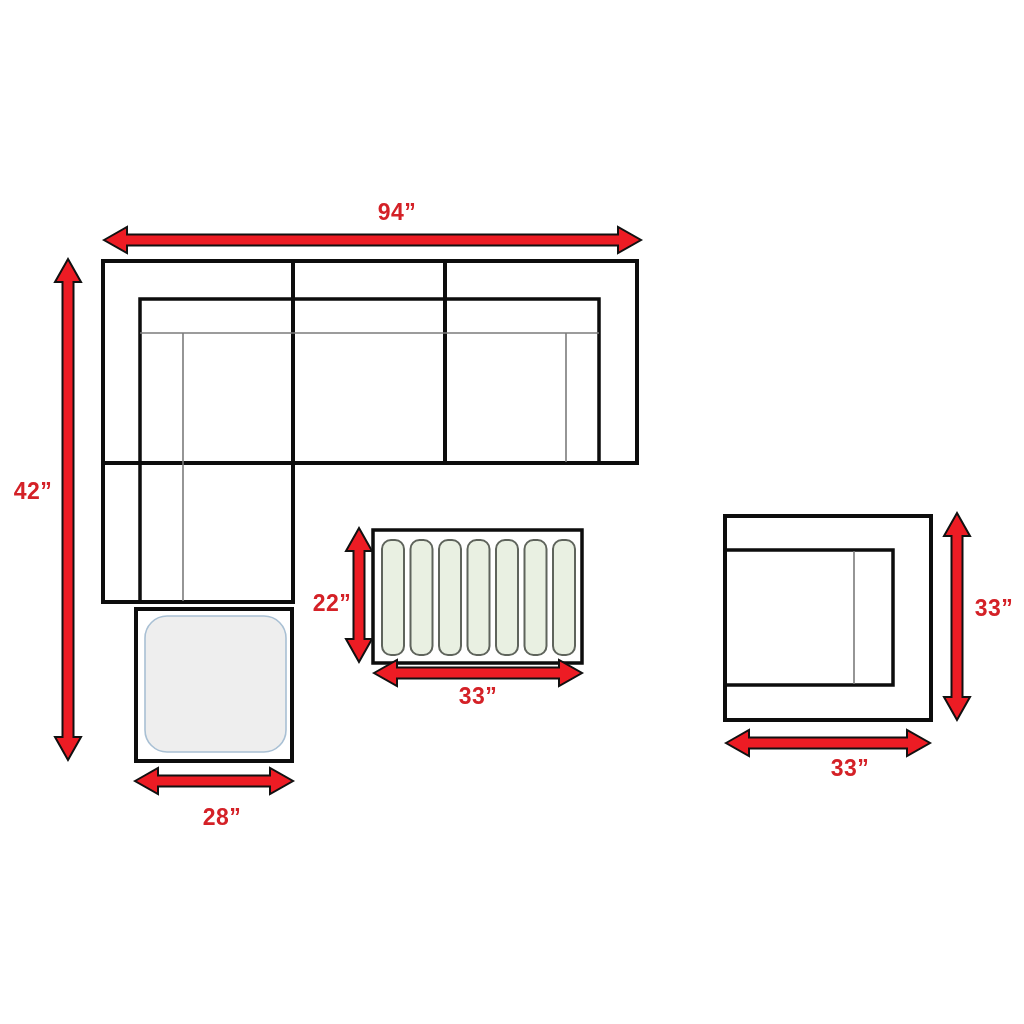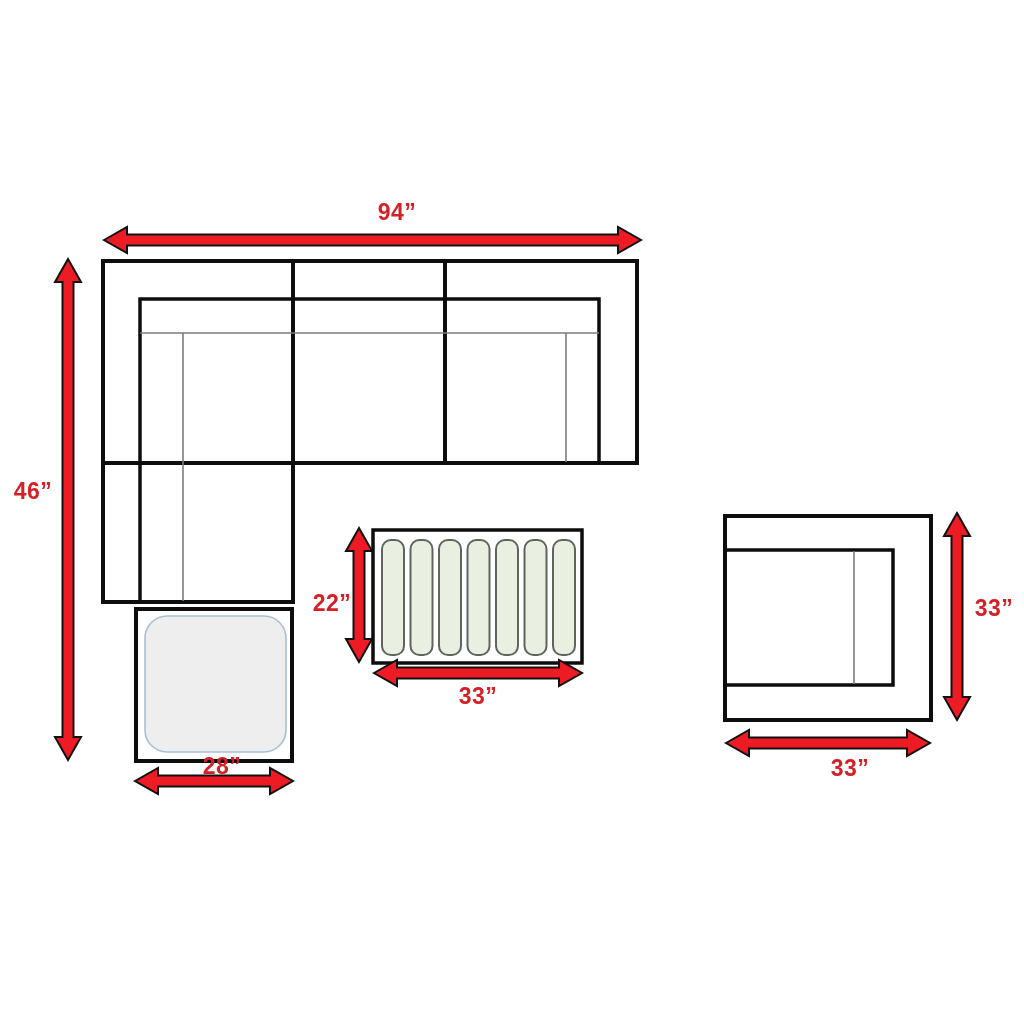--- a/index.html
+++ b/index.html
@@ -73,20 +73,20 @@
       <polygon class="arrow" points="68,259 81,282 73.5,282 73.5,737 81,737 68,760 55,737 62.5,737 62.5,282 55,282" fill="#ed1c24"></polygon>
       <polygon class="arrow" points="359,528 372,551 364.5,551 364.5,639 372,639 359,662 346,639 353.5,639 353.5,551 346,551" fill="#ed1c24"></polygon>
       <polygon class="arrow" points="374,673 397,660 397,667.5 559,667.5 559,660 582,673 559,686 559,678.5 397,678.5 397,686" fill="#ed1c24"></polygon>
       <polygon class="arrow" points="957,513 970,536 962.5,536 962.5,697 970,697 957,720 944,697 951.5,697 951.5,536 944,536" fill="#ed1c24"></polygon>
       <polygon class="arrow" points="726,743 749,730 749,737.5 907,737.5 907,730 930,743 907,756 907,748.5 749,748.5 749,756" fill="#ed1c24"></polygon>
       <polygon class="arrow" points="135,781 158,768 158,775.5 270,775.5 270,768 293,781 270,794 270,786.5 158,786.5 158,794" fill="#ed1c24"></polygon>
     </g>
   </svg>
 
   <div class="lbl" style="left:397px;top:212px">94”</div>
-  <div class="lbl" style="left:33px;top:491px">46”</div>
-  <div class="lbl" style="left:222px;top:766px">28”</div>
+  <div class="lbl" style="left:33px;top:491px">42”</div>
+  <div class="lbl" style="left:222px;top:817px">28”</div>
   <div class="lbl" style="left:332px;top:603px">22”</div>
   <div class="lbl" style="left:478px;top:696px">33”</div>
   <div class="lbl" style="left:994px;top:608px">33”</div>
   <div class="lbl" style="left:850px;top:768px">33”</div>
 
 </div>
 
 </body></html>

